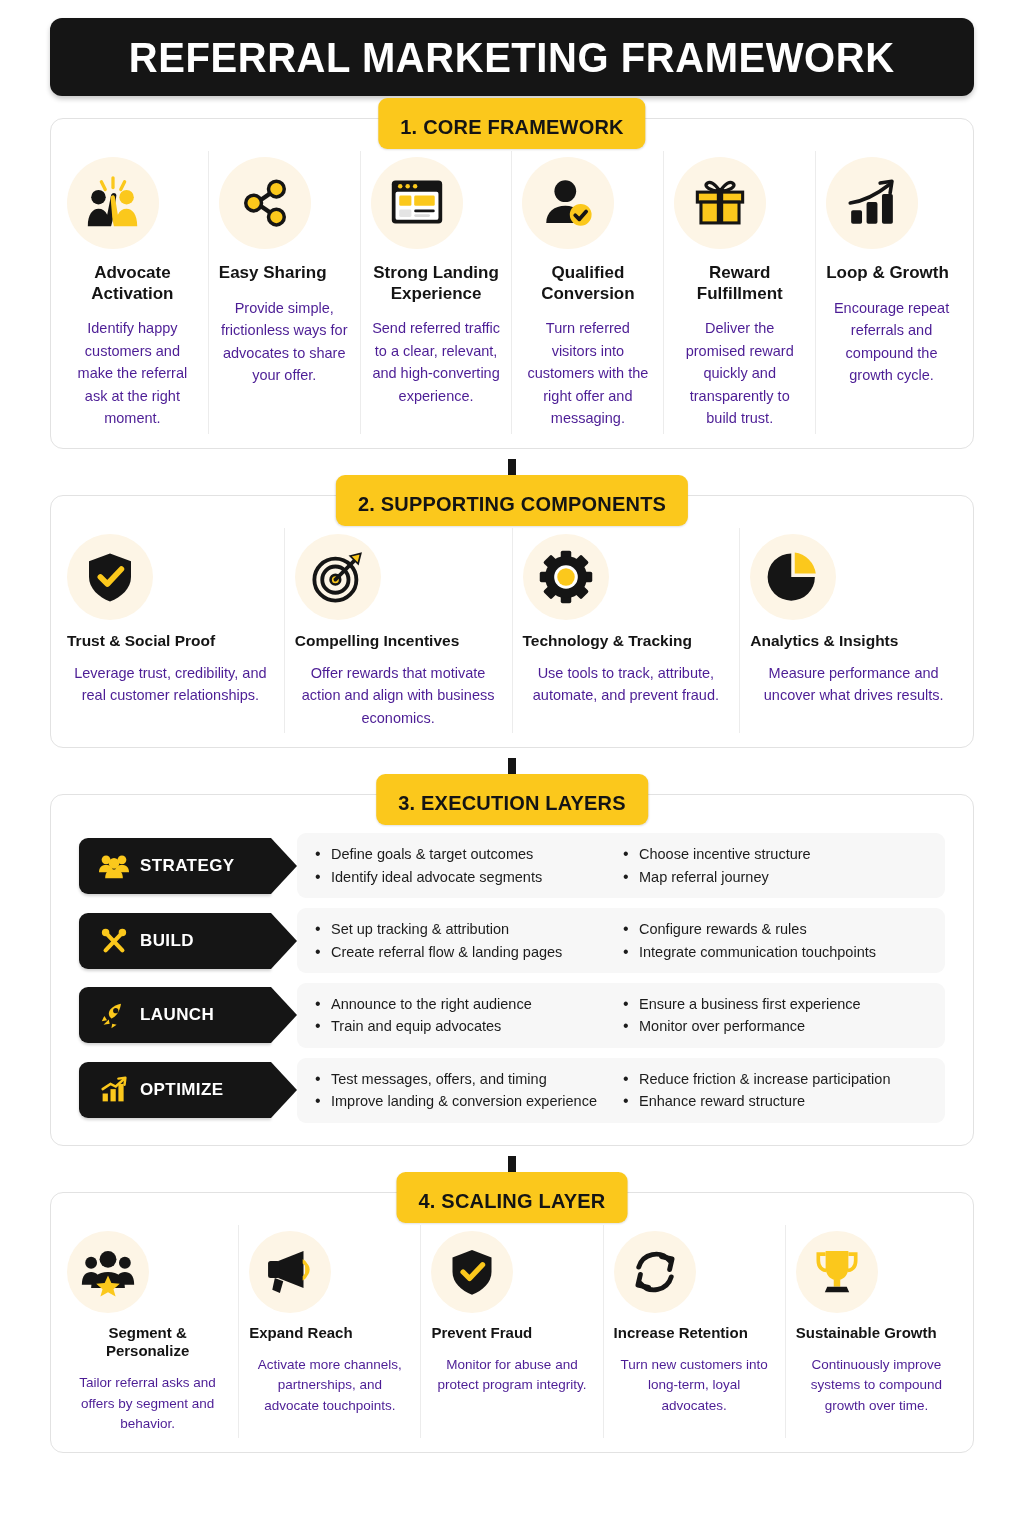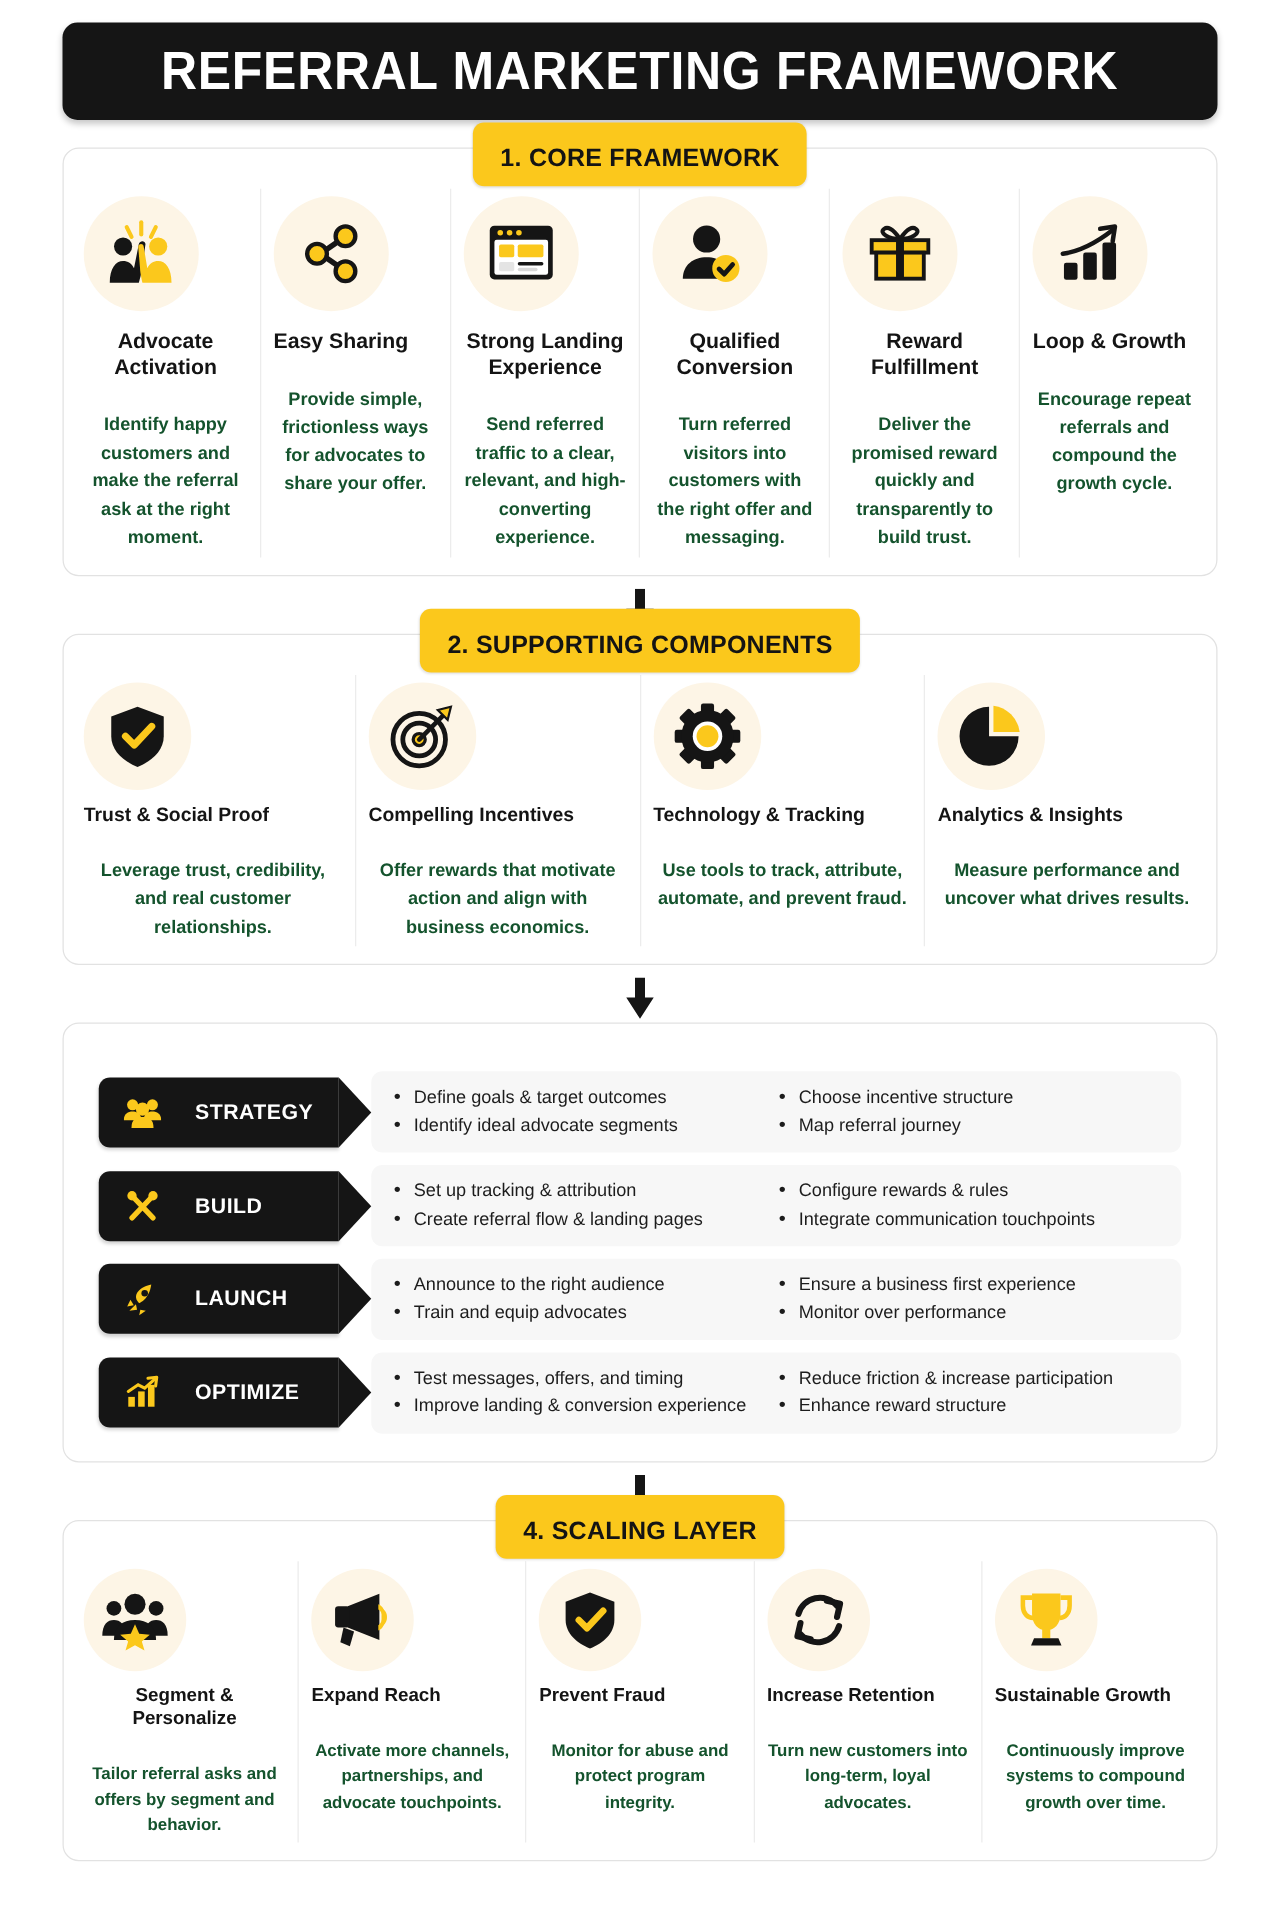--- a/index.html
+++ b/index.html
@@ -76,21 +76,21 @@
     display: flex; align-items: center; justify-content: center;
     margin-bottom: 14px;
     flex: 0 0 auto;
   }
   .icon-circle svg { display: block; }
   .col-title {
     font-size: 17px; font-weight: 700; line-height: 1.22;
     color: #141414; margin-bottom: 13px;
   }
   .col-desc {
-    font-size: 14.5px; line-height: 1.55; color: #14532d; font-weight: 700; margin-top: 12px;
+    font-size: 14.5px; line-height: 1.55; color: #4c1d95; font-weight: 400;
   }
 
   
   .s2 .icon-circle { width: 86px; height: 86px; margin-bottom: 12px; }
   .s2 .col-title { font-size: 15.5px; margin-bottom: 11px; }
   .s2 .col-desc { font-size: 14.5px; }
   .s4 .icon-circle { width: 82px; height: 82px; margin-bottom: 11px; }
   .s4 .col-title { font-size: 15px; }
   .s4 .col-desc { font-size: 13.5px; line-height: 1.5; }
 
@@ -100,21 +100,20 @@
   .layer-row:last-child { margin-bottom: 2px; }
   .layer-chip {
     width: 192px; height: 56px; flex: 0 0 auto;
     background: #151515;
     border-radius: 9px 0 0 9px;
     display: flex; align-items: center;
     padding-left: 20px;
     position: relative;
     margin-right: 26px;
     box-shadow: 0 2px 3px rgba(0,0,0,.18);
-    gap: 16px;
   }
   .layer-chip::after {
     content: "";
     position: absolute; left: 192px; top: 0;
     width: 0; height: 0;
     border-top: 28px solid transparent;
     border-bottom: 28px solid transparent;
     border-left: 26px solid #151515;
   }
   .layer-chip .l-icon { margin-right: 11px; display: flex; }
@@ -323,20 +322,21 @@
     </div>
   </div>
 
   <div class="arrow-down">
     <svg width="30" height="34" viewBox="0 0 30 34">
         <path d="M11 0 h8 v16 h7 L15 33 L4 16 h7 Z" fill="#151515"></path>
       </svg>
   </div>
 
   <div class="section s3">
+    <div class="pill">3. EXECUTION LAYERS</div>
     <div class="section-card">
       <div class="layers">
 
         <div class="layer-row">
           <div class="layer-chip">
             <span class="l-icon">
               <svg width="30" height="26" viewBox="0 0 34 28">
                 <circle cx="8" cy="7" r="5" fill="#FBC81C"></circle>
                   <circle cx="26" cy="7" r="5" fill="#FBC81C"></circle>
                 <path d="M0 21 C0 15 4 13 8 13 C12 13 16 15 16 21 Z" fill="#FBC81C"></path>

